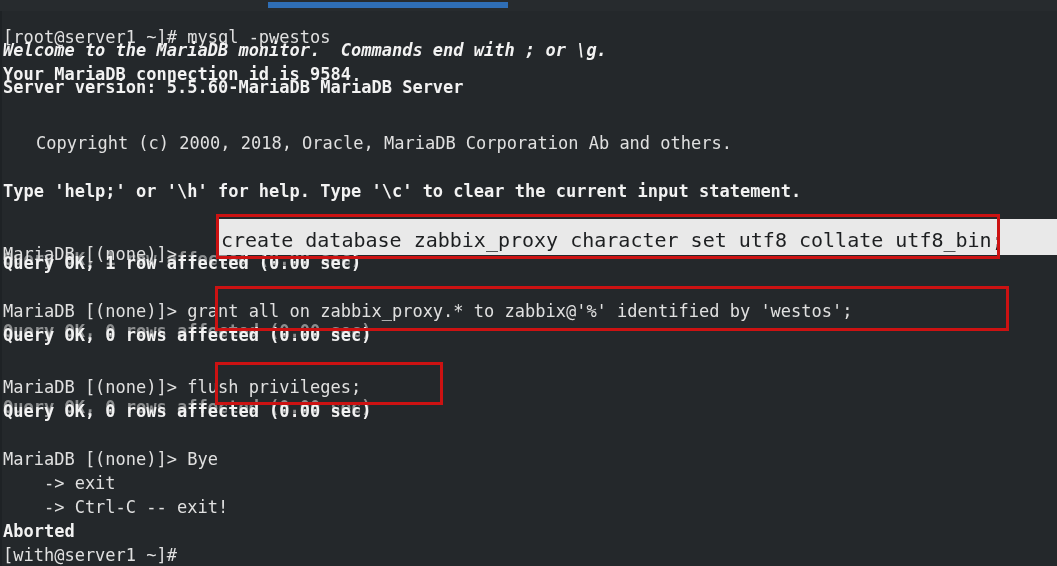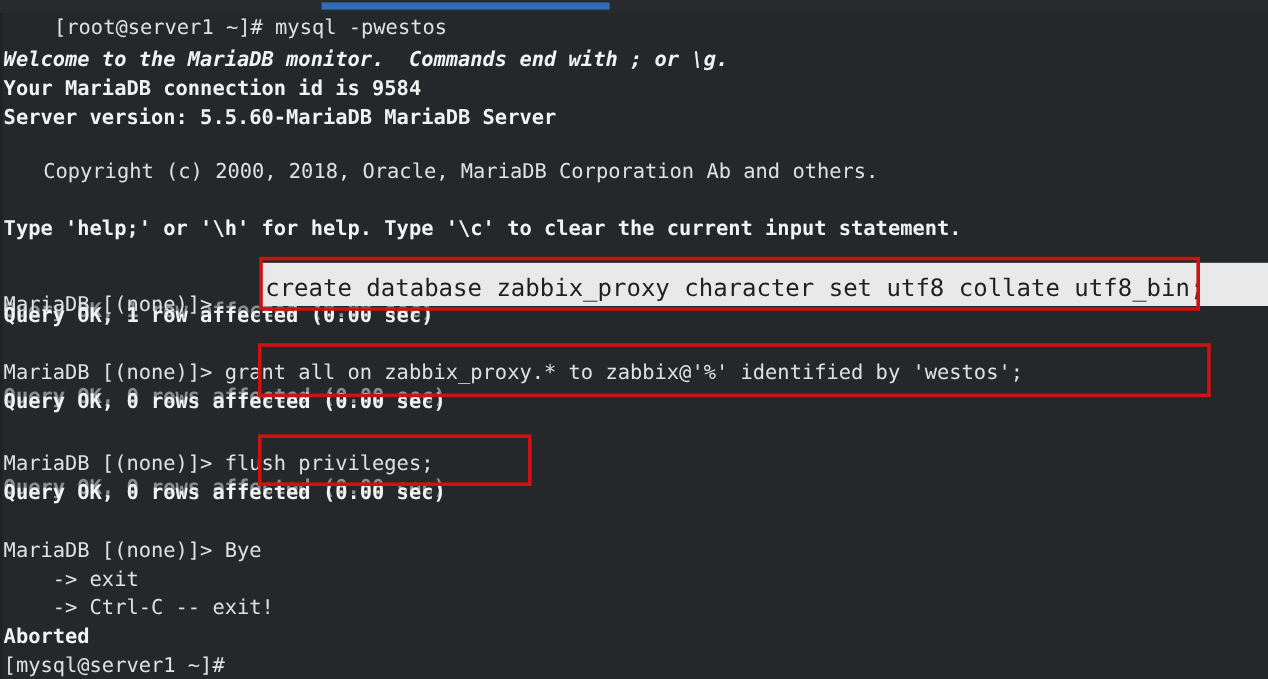--- a/index.html
+++ b/index.html
@@ -107,43 +107,43 @@
 <div id="screen">
 
   <div id="topstrip"></div>
   <div id="progressbar"></div>
   <div id="leftedge"></div>
 
   <div class="term" id="term-body">
       <div class="ghost" style="left: 3px; top: 236px;">Query OK, 1 row affected (0.00 sec)</div>
       <div class="ghost" style="left: 3px; top: 308px;">Query OK, 0 rows affected (0.00 sec)</div>
       <div class="ghost" style="left: 3px; top: 384px;">Query OK, 0 rows affected (0.00 sec)</div>
-      <div class="line reg" style="top: 0; margin-left: 42px;">[root@server1 ~]# mysql -pwestos</div>
+      <div class="line reg" style="top: 14px;">[root@server1 ~]# mysql -pwestos</div>
       <div class="line bold" style="top: 27px; font-style: italic;">Welcome to the MariaDB monitor.  Commands end with ; or \g.</div>
       <div class="line bold" style="top: 51px;">Your MariaDB connection id is 9584</div>
-      <div class="line bold" style="top: 75px;">Server version: 5.5.60-MariaDB MariaDB Server</div>
+      <div class="line bold" style="top: 64px;">Server version: 5.5.60-MariaDB MariaDB Server</div>
       <div class="line reg" style="top: 99px;"></div>
       <div class="line reg" style="top: 120px; margin-left: 33px;">Copyright (c) 2000, 2018, Oracle, MariaDB Corporation Ab and others.</div>
       <div class="line reg" style="top: 144px;"></div>
       <div class="line bold" style="top: 168px;">Type 'help;' or '\h' for help. Type '\c' to clear the current input statement.</div>
       <div class="line reg" style="top: 192px;"></div>
       <div class="line reg" style="top: 231px;">MariaDB [(none)]&gt;</div>
       <div class="line bold" style="top: 240px;">Query OK, 1 row affected (0.00 sec)</div>
       <div class="line reg" style="top: 264px;"></div>
       <div class="line reg" style="top: 288px;">MariaDB [(none)]&gt; grant all on zabbix_proxy.* to zabbix@'%' identified by 'westos';</div>
       <div class="line bold" style="top: 312px;">Query OK, 0 rows affected (0.00 sec)</div>
       <div class="line reg" style="top: 336px;"></div>
       <div class="line reg" style="top: 364px;">MariaDB [(none)]&gt; flush privileges;</div>
       <div class="line bold" style="top: 388px;">Query OK, 0 rows affected (0.00 sec)</div>
       <div class="line reg" style="top: 412px;"></div>
       <div class="line reg" style="top: 436px;">MariaDB [(none)]&gt; Bye</div>
       <div class="line reg" style="top: 460px;">    -&gt; exit</div>
       <div class="line reg" style="top: 484px;">    -&gt; Ctrl-C -- exit!</div>
       <div class="line bold" style="top: 508px;">Aborted</div>
-      <div class="line reg" style="top: 532px;">[mysql@server1 ~]#</div>
+      <div class="line reg" style="top: 532px;">[with@server1 ~]#</div>
     </div>
 
   <div class="hl-band"></div>
   <div class="hl-text" id="sel-text">create database zabbix_proxy character set utf8 collate utf8_bin;</div>
 
   <div class="redbox" id="redbox1"></div>
   <div class="redbox" id="redbox2"></div>
   <div class="redbox" id="redbox3"></div>
 
 </div>

